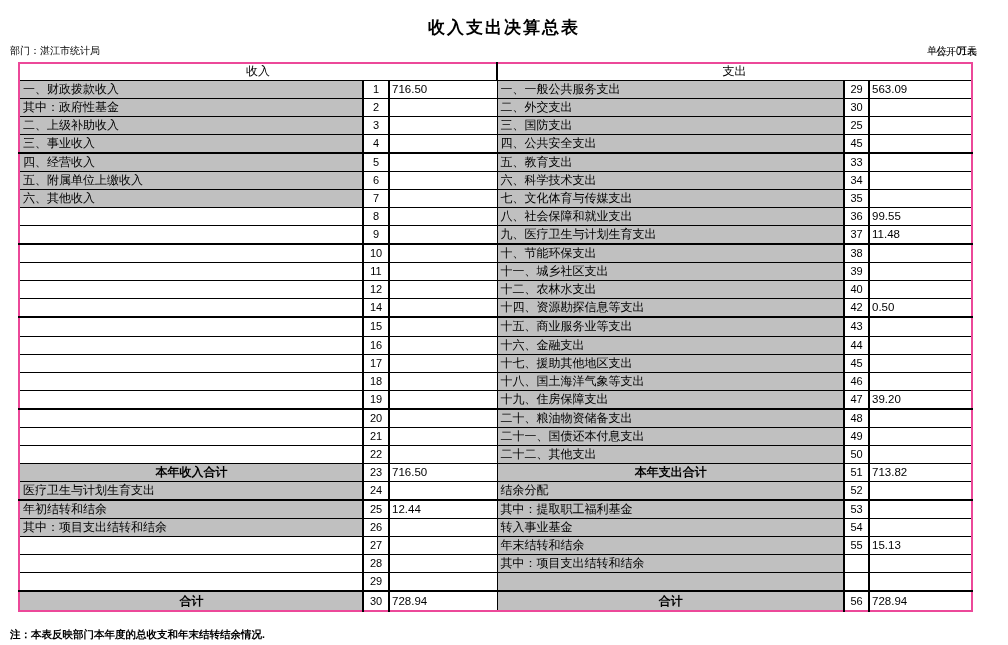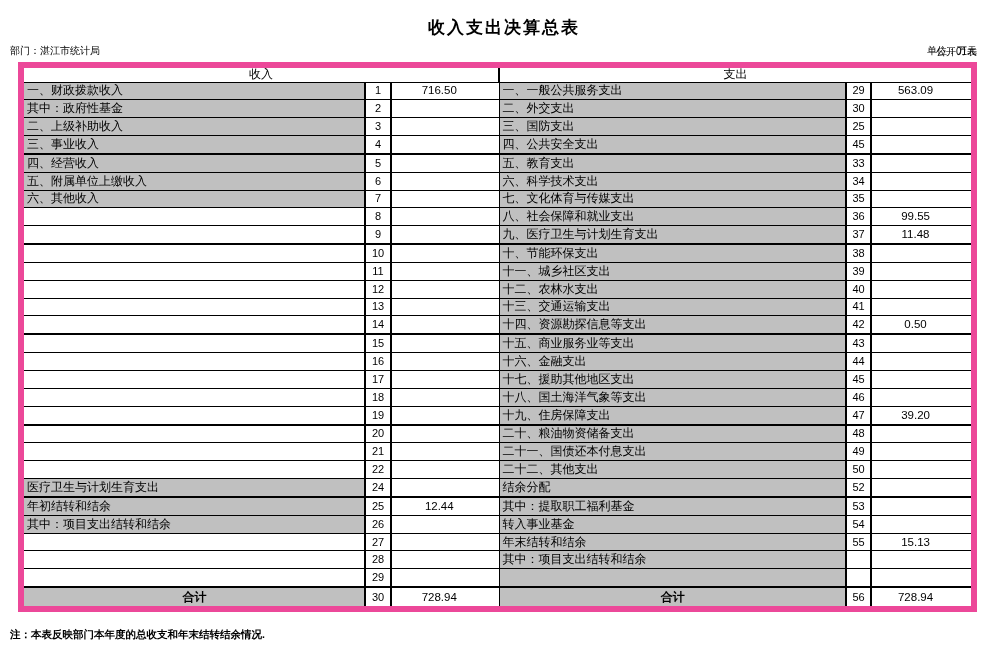--- a/index.html
+++ b/index.html
@@ -18,38 +18,38 @@
   .code  { position: absolute; top: 45px; right: 31px; font-size: 10px; }
   .dept  { position: absolute; top: 44px; left: 10px;  font-size: 10px; }
   .unit  { position: absolute; top: 44px; right: 31px; font-size: 10px; }
   .note  { position: absolute; top: 628px; left: 10px; font-size: 10.5px; font-weight: bold; }
 
   table.main {
     position: absolute; top: 62px; left: 18px;
     width: 953px; height: 550px;
     border-collapse: collapse; table-layout: fixed;
     font-size: 12px; line-height: 13px;
-    border: 6px solid #ec4899;
+    border: 2px solid #ec4899;
   }
   th, td {
     border: 1px solid #000;
     overflow: hidden; white-space: nowrap;
     padding: 0 2px; font-weight: normal; vertical-align: middle;
   }
   thead th { text-align: center; height: 17px; }
   tr.colhead th { border-bottom-width: 2px; }
   tr.idxrow  th { border-bottom-width: 2px; }
   th.no-h { font-size: 9px; padding: 0; color: #707070; letter-spacing: -1px; }
   
   .no,  .no-h { border-left-width: 2px; border-right-width: 2px; }
   .mid        { border-left-width: 2px; }
 
   td.item { text-align: left; padding-left: 3px; }
   td.no   { text-align: center; padding: 0; font-size: 11px; }
-  td.val  { text-align: center; padding-right: 14px; font-size: 11.5px; }
+  td.val  { text-align: left; padding-right: 14px; font-size: 11.5px; }
 
   .g { background: var(--cell-gray, #c0c0c0); }
   .b { font-weight: bold; text-align: center !important; }
   .ind1 { padding-left: 15px; }
   .ind2 { padding-left: 105px; }
   .ind3 { padding-left: 140px; }
   tbody tr.tt td { border-top-width: 2px; }
 </style>
 </head>
 <body>
@@ -167,28 +167,20 @@
         <tr>
           <td class="item"></td>
           <td class="no">12</td>
           <td class="val"></td>
           <td class="item g">十二、农林水支出</td>
           <td class="no">40</td>
           <td class="val"></td>
         </tr>
         <tr>
           <td class="item"></td>
-          <td class="no">13</td>
-          <td class="val"></td>
-          <td class="item g">十三、交通运输支出</td>
-          <td class="no">41</td>
-          <td class="val"></td>
-        </tr>
-        <tr>
-          <td class="item"></td>
           <td class="no">14</td>
           <td class="val"></td>
           <td class="item g">十四、资源勘探信息等支出</td>
           <td class="no">42</td>
           <td class="val">0.50</td>
         </tr>
         <tr class="tt">
           <td class="item"></td>
           <td class="no">15</td>
           <td class="val"></td>
@@ -244,20 +236,28 @@
           <td class="no">49</td>
           <td class="val"></td>
         </tr>
         <tr>
           <td class="item"></td>
           <td class="no">22</td>
           <td class="val"></td>
           <td class="item g">二十二、其他支出</td>
           <td class="no">50</td>
           <td class="val"></td>
+        </tr>
+        <tr>
+          <td class="item g b">本年收入合计</td>
+          <td class="no">23</td>
+          <td class="val">716.50</td>
+          <td class="item g b">本年支出合计</td>
+          <td class="no">51</td>
+          <td class="val">713.82</td>
         </tr>
         <tr>
           <td class="item g">医疗卫生与计划生育支出</td>
           <td class="no">24</td>
           <td class="val"></td>
           <td class="item g">结余分配</td>
           <td class="no">52</td>
           <td class="val"></td>
         </tr>
         <tr class="tt">

